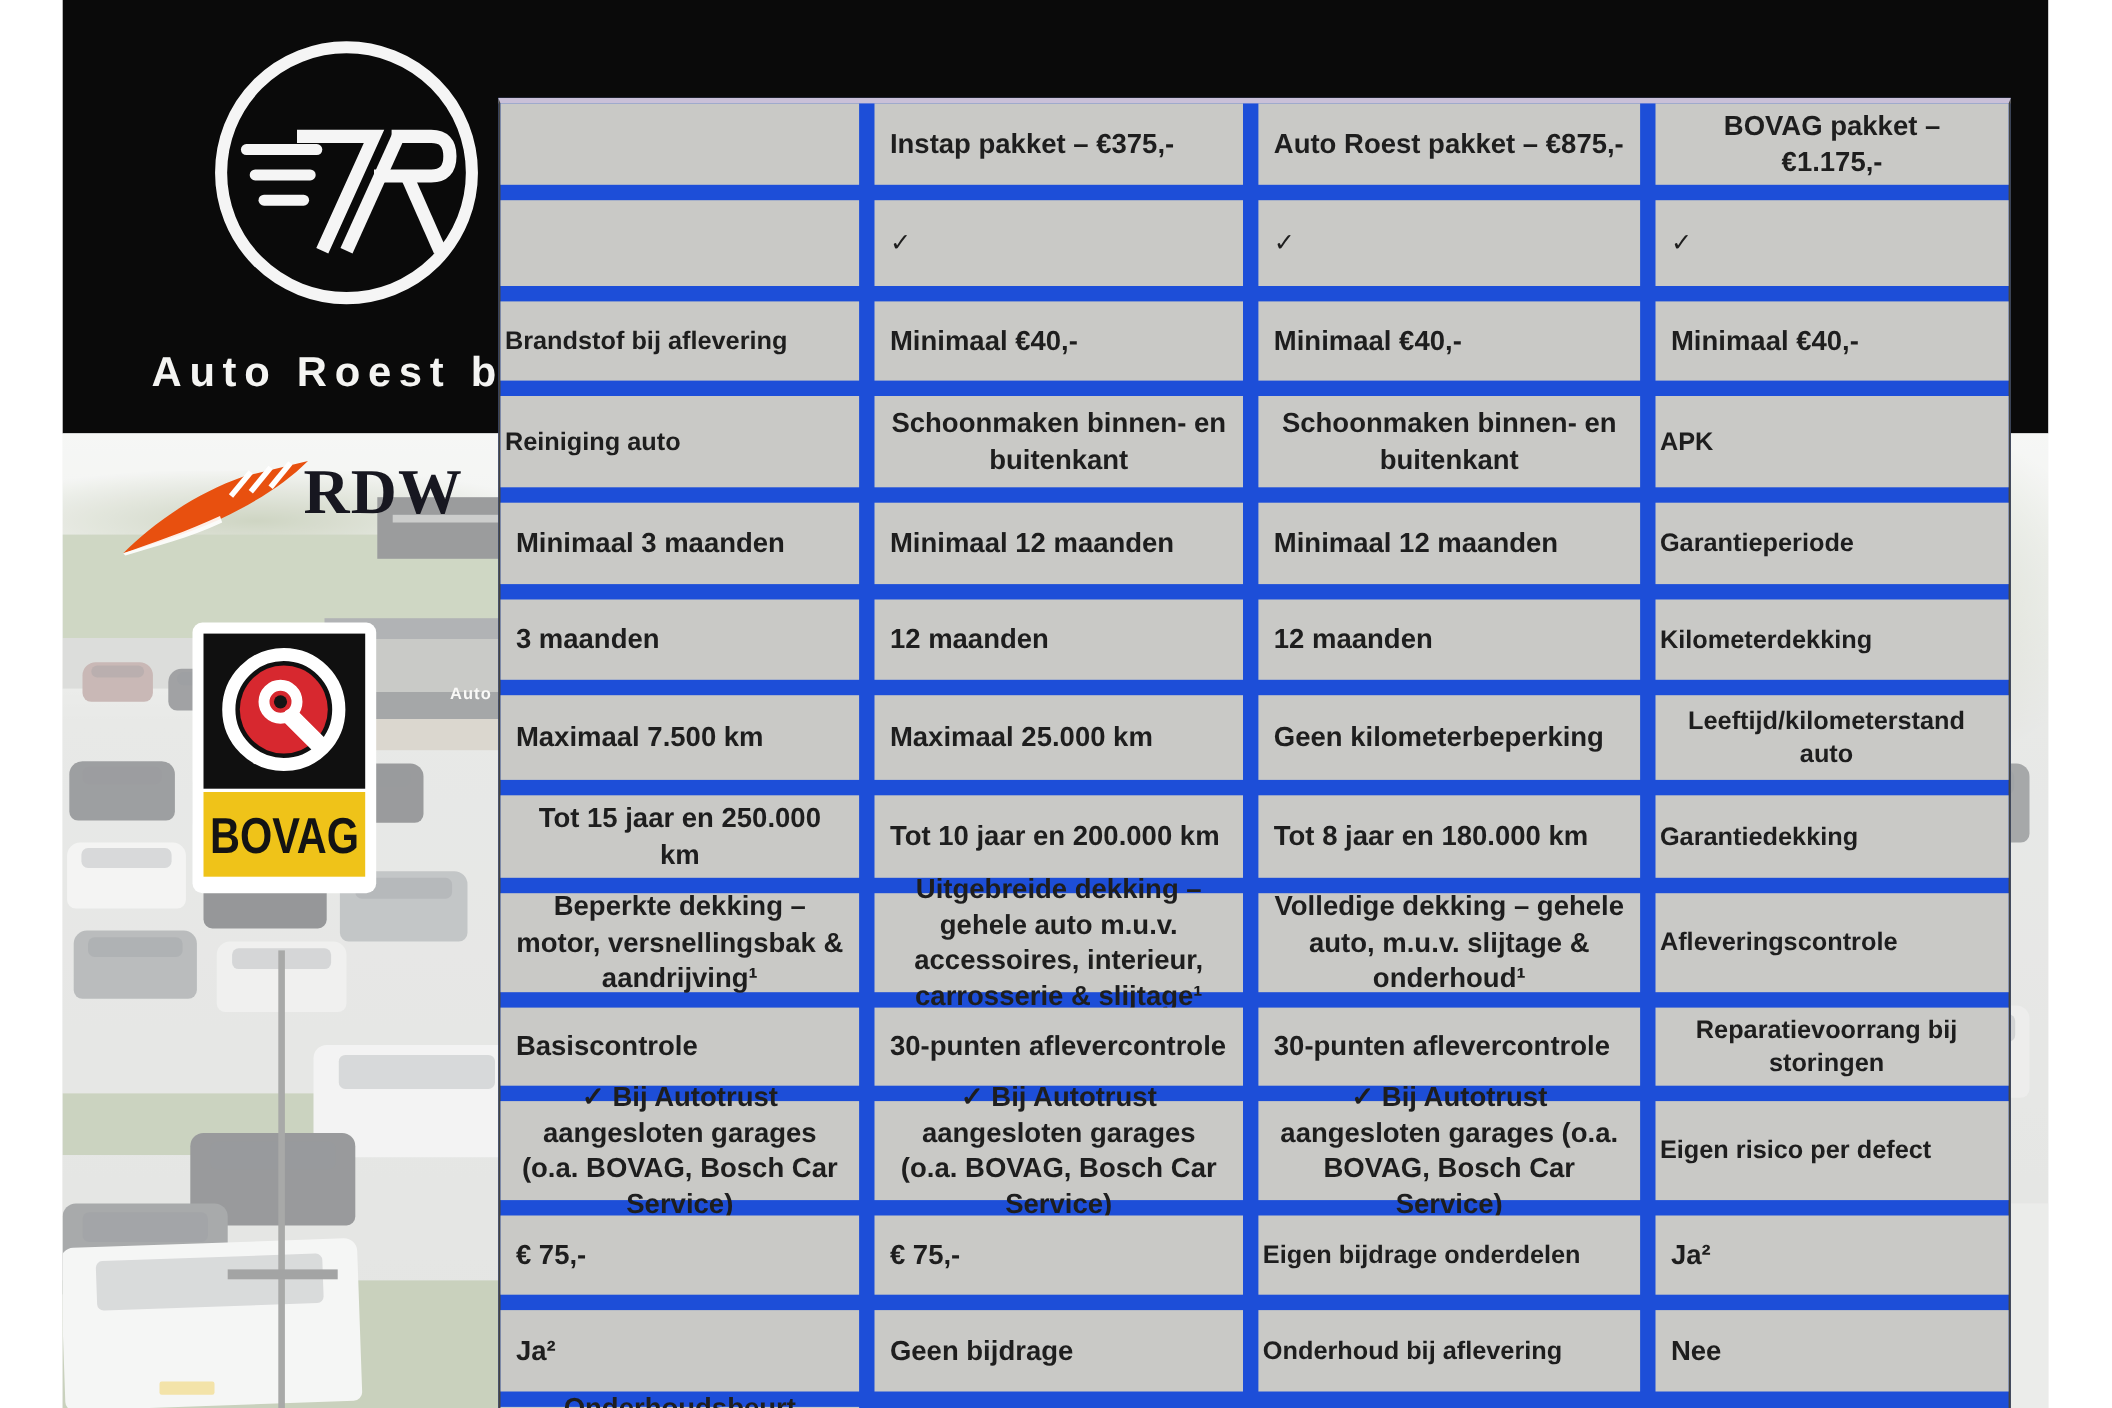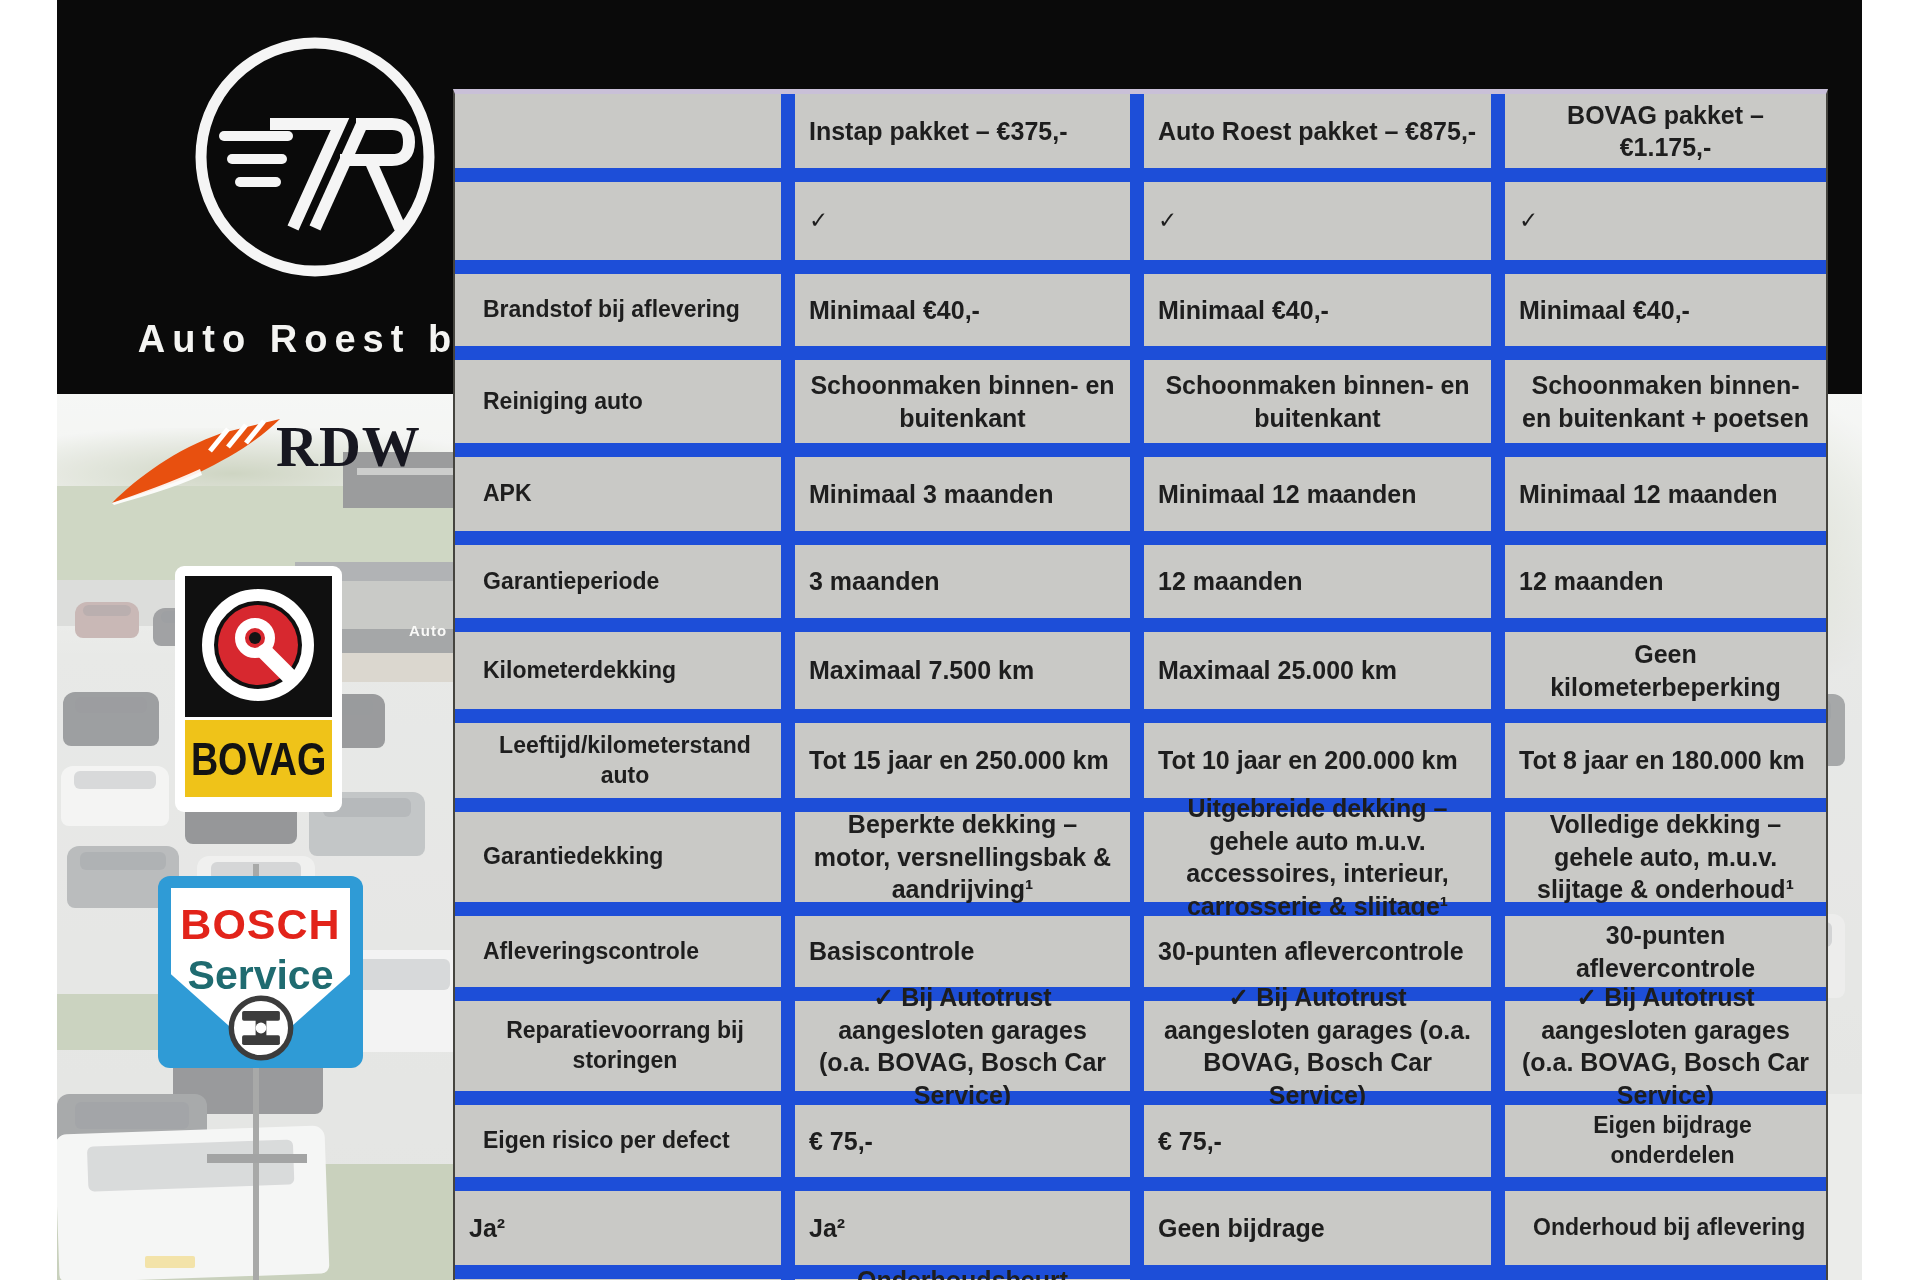--- a/index.html
+++ b/index.html
@@ -46,21 +46,21 @@
                color:#1f6b70;font-size:41px;font-weight:bold;}
   .bosch-symbol{position:absolute;left:50%;top:116px;transform:translateX(-50%);}
 
   
   .pkg-table{position:absolute;left:453px;top:89px;z-index:5;display:inline-grid;
              grid-template-columns:326px 335px 347px 321px;
              grid-template-rows:74px 78px 72px 83px 74px 73px 77px 75px 90px 71px 90px 72px 74px 68px;
              gap:14px;background:#1d4ed8;border:2px solid #45443f;border-top:5px solid #c9c0d8;text-align:center;}
   .cell{background:#c9c9c6;color:#1e1e1e;display:flex;align-items:center;
         padding:6px 14px;box-sizing:border-box;font-weight:bold;font-size:25px;line-height:1.3;}
-  .lbl{font-size:23px;padding-left:28px;}
+  .lbl{font-size:23px;padding-left:4px;}
   .hdr{font-size:25px;}
   .chk{font-weight:500;font-size:23px;}
 </style>
 </head>
 <body>
 
 <div class="canvas">
 
   <div class="banner">
     <svg class="brand-logo" viewBox="0 0 250 250">
@@ -155,53 +155,40 @@
         <line x1="80" y1="76" x2="106" y2="102" stroke="#ffffff" stroke-width="16" stroke-linecap="round"></line>
         <circle cx="70" cy="62" r="15" fill="none" stroke="#ffffff" stroke-width="10"></circle>
         <circle cx="70" cy="62" r="6" fill="#141414"></circle>
       </svg>
     </div>
     <div class="bovag-bottom">
       <span class="bovag-word">BOVAG</span>
     </div>
   </div>
 
-  <div class="bosch">
-    <div class="bosch-shield"></div>
-    <div class="bosch-line1">BOSCH</div>
-    <div class="bosch-line2">Service</div>
-    <svg class="bosch-symbol" width="72" height="72" viewBox="0 0 80 80">
-      <circle cx="40" cy="40" r="33" fill="#ffffff" stroke="#3c3c3c" stroke-width="6"></circle>
-      <rect x="19" y="21" width="42" height="11" rx="2" fill="#3c3c3c"></rect>
-      <rect x="19" y="48" width="42" height="11" rx="2" fill="#3c3c3c"></rect>
-      <rect x="34" y="24" width="12" height="32" fill="#3c3c3c"></rect>
-      <circle cx="40" cy="40" r="6" fill="#ffffff"></circle>
-    </svg>
-  </div>
 
   <div class="pkg-table">
     <div class="cell hdr lbl"></div>
     <div class="cell hdr">Instap pakket – €375,-</div>
     <div class="cell hdr">Auto Roest pakket – €875,-</div>
     <div class="cell hdr">BOVAG pakket – €1.175,-</div>
 
     <div class="cell lbl"></div>
     <div class="cell chk">✓</div>
     <div class="cell chk">✓</div>
     <div class="cell chk">✓</div>
 
     <div class="cell lbl">Brandstof bij aflevering</div>
     <div class="cell">Minimaal €40,-</div>
     <div class="cell">Minimaal €40,-</div>
     <div class="cell">Minimaal €40,-</div>
 
     <div class="cell lbl">Reiniging auto</div>
     <div class="cell">Schoonmaken binnen- en buitenkant</div>
     <div class="cell">Schoonmaken binnen- en buitenkant</div>
-    <div class="cell">Schoonmaken binnen- en buitenkant + poetsen</div>
 
     <div class="cell lbl">APK</div>
     <div class="cell">Minimaal 3 maanden</div>
     <div class="cell">Minimaal 12 maanden</div>
     <div class="cell">Minimaal 12 maanden</div>
 
     <div class="cell lbl">Garantieperiode</div>
     <div class="cell">3 maanden</div>
     <div class="cell">12 maanden</div>
     <div class="cell">12 maanden</div>

